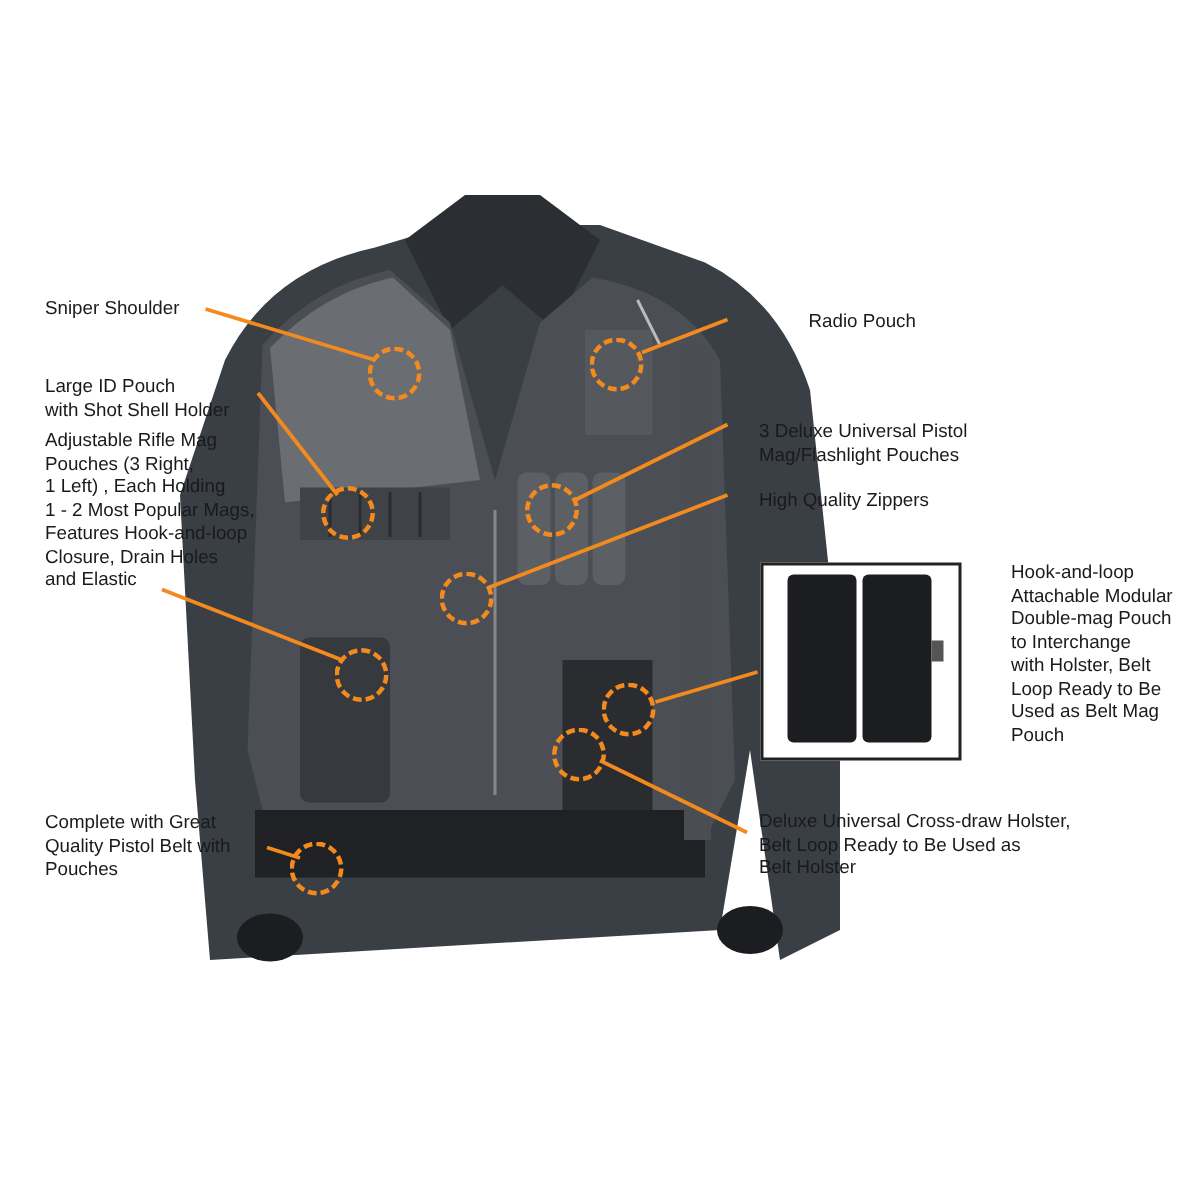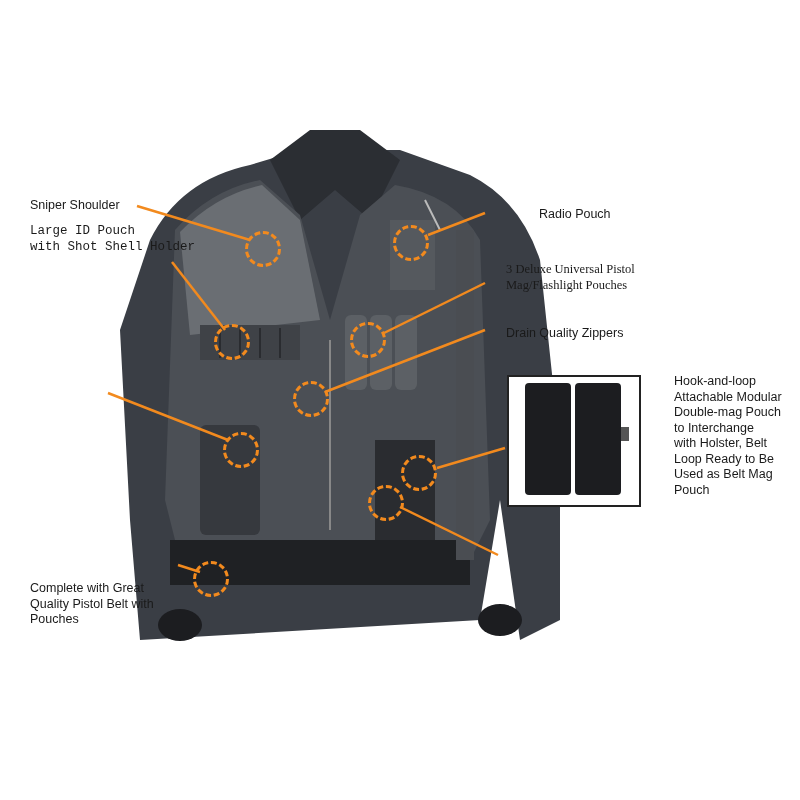--- a/index.html
+++ b/index.html
@@ -77,30 +77,40 @@
 
   <div class="inset">
     <svg width="130" height="128">
       <rect x="16" y="6" width="46" height="112" rx="4" fill="#1c1d20"></rect>
       <rect x="66" y="6" width="46" height="112" rx="4" fill="#1c1d20"></rect>
       <rect x="112" y="50" width="8" height="14" fill="#555"></rect>
     </svg>
   </div>
 
   <div class="label" style="left:30px;top:198px;">Sniper Shoulder</div>
-  <div class="label" style="left:30px;top:224px;font-family:Liberation Mono, monospace;">Large ID Pouch
+  <div class="label" style="left:30px;top:250px;">Large ID Pouch
 with Shot Shell Holder</div>
-  <div class="label" style="left:30px;top:541px;margin-top:40px;">Complete with Great
+  <div class="label" style="left:30px;top:286px;">Adjustable Rifle Mag
+Pouches (3 Right,
+1 Left) , Each Holding
+1 - 2 Most Popular Mags,
+Features Hook-and-loop
+Closure, Drain Holes
+and Elastic</div>
+  <div class="label" style="left:30px;top:541px;">Complete with Great
 Quality Pistol Belt with
 Pouches</div>
   <div class="label" style="left:506px;top:207px;margin-left:33px;">Radio Pouch</div>
-  <div class="label" style="left:506px;top:262px;font-family:Liberation Serif, serif;">3 Deluxe Universal Pistol
+  <div class="label" style="left:506px;top:280px;">3 Deluxe Universal Pistol
 Mag/Flashlight Pouches</div>
-  <div class="label" style="left:506px;top:326px;">Drain Quality Zippers</div>
+  <div class="label" style="left:506px;top:326px;">High Quality Zippers</div>
   <div class="label" style="left:646px;top:374px;margin-left:28px;">Hook-and-loop
 Attachable Modular
 Double-mag Pouch
 to Interchange
 with Holster, Belt
 Loop Ready to Be
 Used as Belt Mag
 Pouch</div>
+  <div class="label" style="left:506px;top:540px;">Deluxe Universal Cross-draw Holster,
+Belt Loop Ready to Be Used as
+Belt Holster</div>
 </div>
 
 </body></html>

